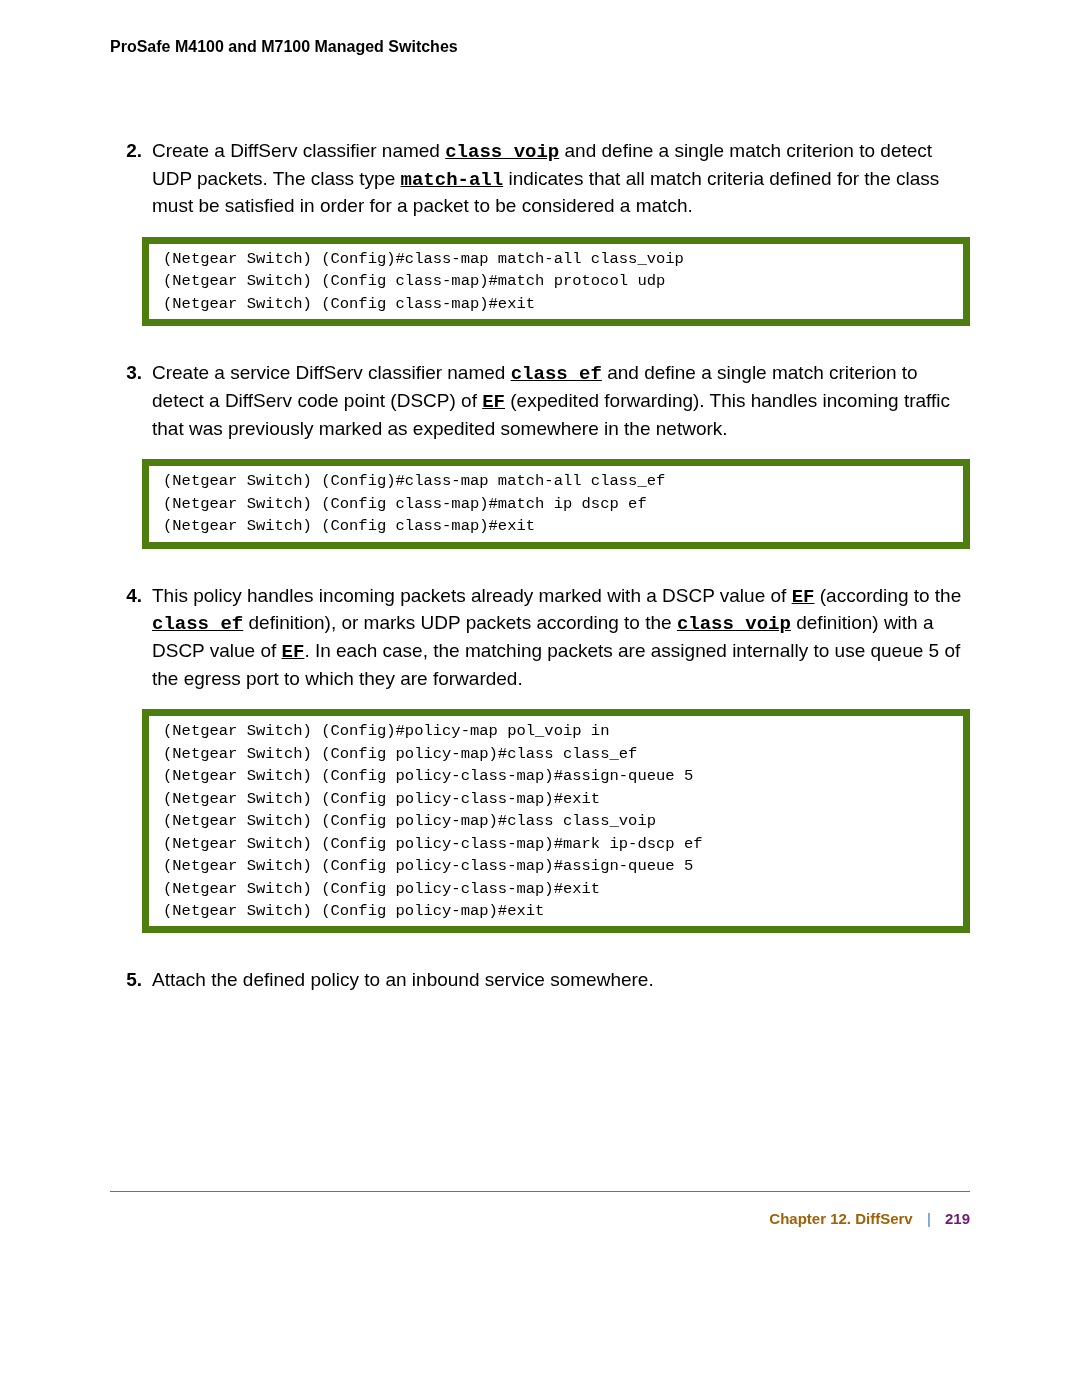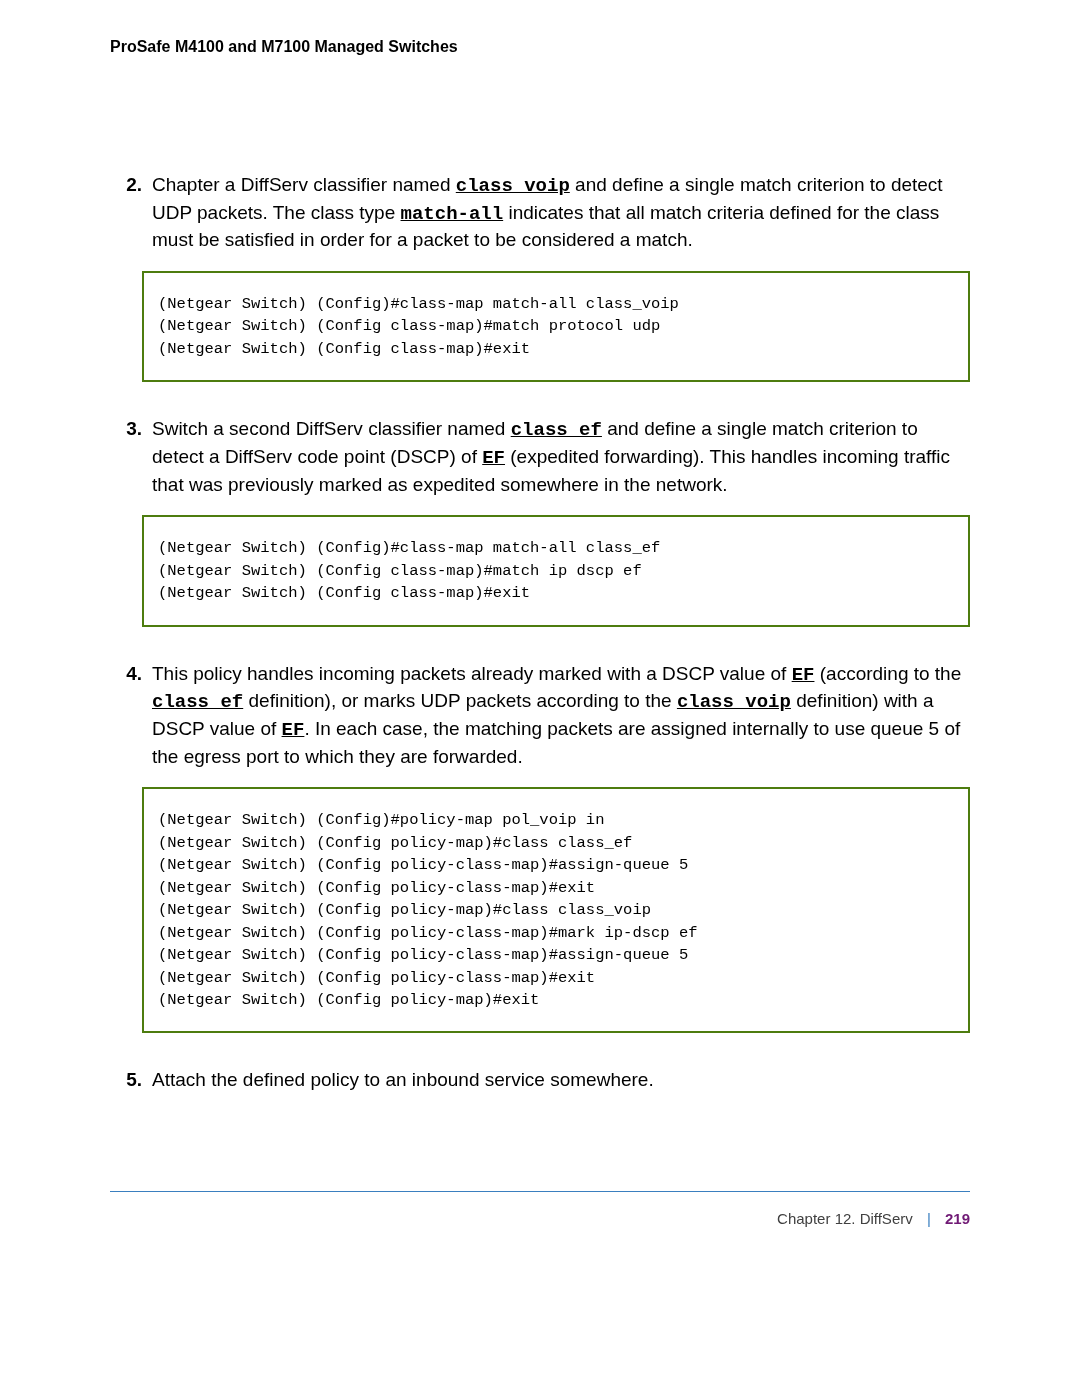--- a/index.html
+++ b/index.html
@@ -13,21 +13,21 @@
   .page {
     position: relative;
     width: 1080px;
     height: 1397px;
     box-sizing: border-box;
     padding: 38px 110px 0 110px;
   }
   .running-head {
     font-weight: bold;
     font-size: 16px;
-    margin-bottom: 116px;
+    margin-bottom: 82px;
   }
   ol.steps {
     list-style: none;
     margin: 0;
     padding: 0;
   }
   ol.steps > li {
     margin: 0 0 24px 0;
     padding: 0;
   }
@@ -54,42 +54,42 @@
   }
   .step-body p + p {
     margin-top: 14px;
   }
   .mono {
     font-family: "Courier New", Courier, monospace;
     font-weight: bold;
     text-decoration: underline;
   }
   .codebox {
-    border: 2px solid #4d7c0f;
+    border: 7px solid #4d7c0f;
     margin: 18px 0 34px 32px;
-    padding: 20px 14px;
+    padding: 4px 14px;
     font-family: "Courier New", Courier, monospace;
     font-size: 15.5px;
     line-height: 1.45;
     white-space: pre;
     overflow: hidden;
   }
   .footer {
     position: absolute;
     left: 110px;
     right: 110px;
     bottom: 170px;
     border-top: 1px solid #3a7fbf;
     padding-top: 18px;
     text-align: right;
     font-size: 15px;
   }
   .footer .chapter {
-    font-weight: normal;
-    color: #404040;
+    font-weight: bold;
+    color: #a16207;
   }
   .footer .sep {
     color: #3a7fbf;
     padding: 0 10px;
   }
   .footer .pagenum {
     font-weight: bold;
     color: #701a75;
   }
 </style>
@@ -98,32 +98,32 @@
 
 <div class="page">
 
   <div class="running-head">ProSafe M4100 and M7100 Managed Switches</div>
 
   <ol class="steps">
       <li>
         <div class="step-row">
           <div class="step-num">2.</div>
           <div class="step-body">
-            <p><span>Chapter a DiffServ classifier named </span><span class="mono">class_voip</span><span> and define a single match criterion to detect UDP packets. The class type </span><span class="mono">match-all</span><span> indicates that all match criteria defined for the class must be satisfied in order for a packet to be considered a match.</span></p>
+            <p><span>Create a DiffServ classifier named </span><span class="mono">class_voip</span><span> and define a single match criterion to detect UDP packets. The class type </span><span class="mono">match-all</span><span> indicates that all match criteria defined for the class must be satisfied in order for a packet to be considered a match.</span></p>
           </div>
         </div>
         <div class="codebox">(Netgear Switch) (Config)#class-map match-all class_voip
 (Netgear Switch) (Config class-map)#match protocol udp
 (Netgear Switch) (Config class-map)#exit</div>
       </li>
       <li>
         <div class="step-row">
           <div class="step-num">3.</div>
           <div class="step-body">
-            <p><span>Switch a second DiffServ classifier named </span><span class="mono">class_ef</span><span> and define a single match criterion to detect a DiffServ code point (DSCP) of </span><span class="mono">EF</span><span> (expedited forwarding). This handles incoming traffic that was previously marked as expedited somewhere in the network.</span></p>
+            <p><span>Create a service DiffServ classifier named </span><span class="mono">class_ef</span><span> and define a single match criterion to detect a DiffServ code point (DSCP) of </span><span class="mono">EF</span><span> (expedited forwarding). This handles incoming traffic that was previously marked as expedited somewhere in the network.</span></p>
           </div>
         </div>
         <div class="codebox">(Netgear Switch) (Config)#class-map match-all class_ef
 (Netgear Switch) (Config class-map)#match ip dscp ef
 (Netgear Switch) (Config class-map)#exit</div>
       </li>
       <li>
         <div class="step-row">
           <div class="step-num">4.</div>
           <div class="step-body">

